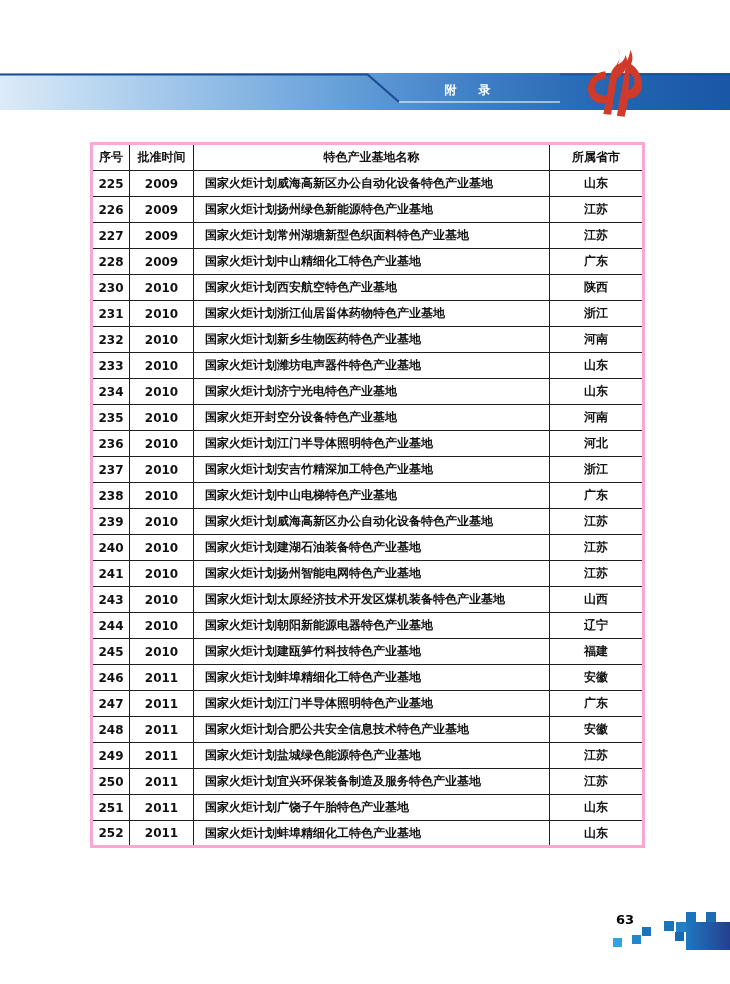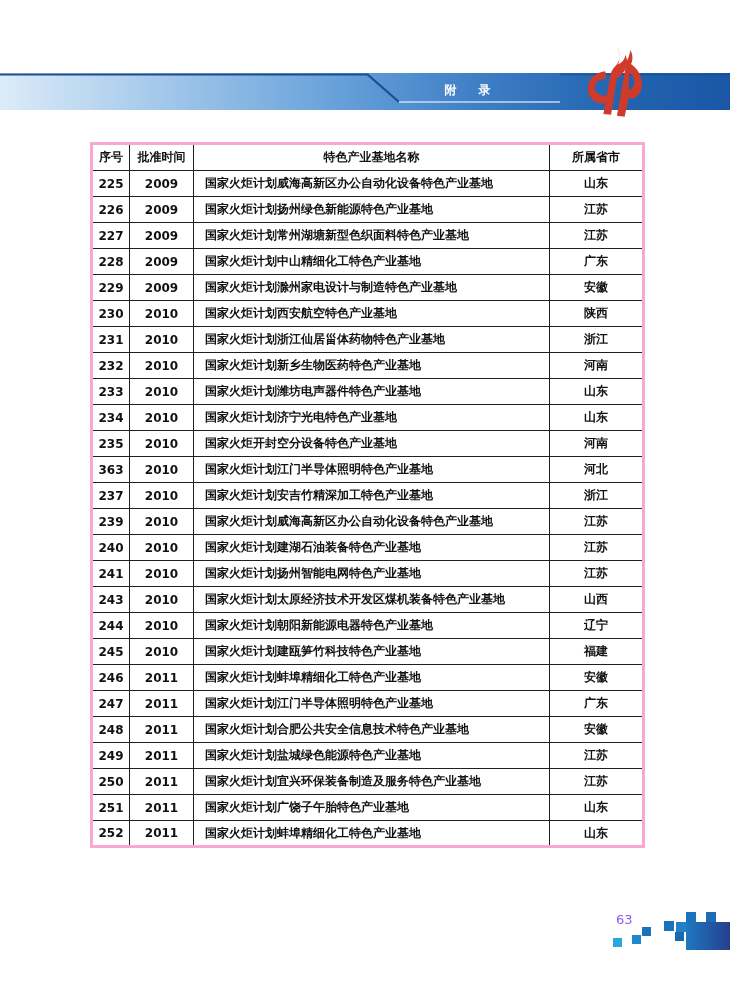--- a/index.html
+++ b/index.html
@@ -34,21 +34,21 @@
   table.bases th { height:27px; }
   table.bases td.name, table.bases th.name-h { }
   table.bases td.name { text-align:left; padding-left:11px;margin-top:36px; }
   col.c-seq  { width:38px; }
   col.c-year { width:64px; }
   col.c-name { width:356px; }
   col.c-prov { width:94px; }
 
   
   .page-number { position:absolute; left:616px; top:912px; font-size:13px;
-                 color:#8b5cf6; font-weight:400; }
+                 color:#000000; font-weight:700; }
   .px { position:absolute; }
   .px-big { position:absolute; left:686px; top:922px; width:44px; height:28px;
             background:linear-gradient(90deg,#1e78c0,#253f8e); }
 </style>
 </head>
 <body>
 
 <div class="page">
 
   <div class="header-band">
@@ -112,26 +112,20 @@
           <td class="name">国家火炬计划常州湖塘新型色织面料特色产业基地</td>
           <td>江苏</td>
         </tr>
         <tr>
           <td>228</td>
           <td>2009</td>
           <td class="name">国家火炬计划中山精细化工特色产业基地</td>
           <td>广东</td>
         </tr>
         <tr>
-          <td>229</td>
-          <td>2009</td>
-          <td class="name">国家火炬计划滁州家电设计与制造特色产业基地</td>
-          <td>安徽</td>
-        </tr>
-        <tr>
           <td>230</td>
           <td>2010</td>
           <td class="name">国家火炬计划西安航空特色产业基地</td>
           <td>陕西</td>
         </tr>
         <tr>
           <td>231</td>
           <td>2010</td>
           <td class="name">国家火炬计划浙江仙居甾体药物特色产业基地</td>
           <td>浙江</td>
@@ -154,30 +148,36 @@
           <td class="name">国家火炬计划济宁光电特色产业基地</td>
           <td>山东</td>
         </tr>
         <tr>
           <td>235</td>
           <td>2010</td>
           <td class="name">国家火炬开封空分设备特色产业基地</td>
           <td>河南</td>
         </tr>
         <tr>
-          <td>363</td>
+          <td>236</td>
           <td>2010</td>
           <td class="name">国家火炬计划江门半导体照明特色产业基地</td>
           <td>河北</td>
         </tr>
         <tr>
           <td>237</td>
           <td>2010</td>
           <td class="name">国家火炬计划安吉竹精深加工特色产业基地</td>
           <td>浙江</td>
+        </tr>
+        <tr>
+          <td>238</td>
+          <td>2010</td>
+          <td class="name">国家火炬计划中山电梯特色产业基地</td>
+          <td>广东</td>
         </tr>
         <tr>
           <td>239</td>
           <td>2010</td>
           <td class="name">国家火炬计划威海高新区办公自动化设备特色产业基地</td>
           <td>江苏</td>
         </tr>
         <tr>
           <td>240</td>
           <td>2010</td>

